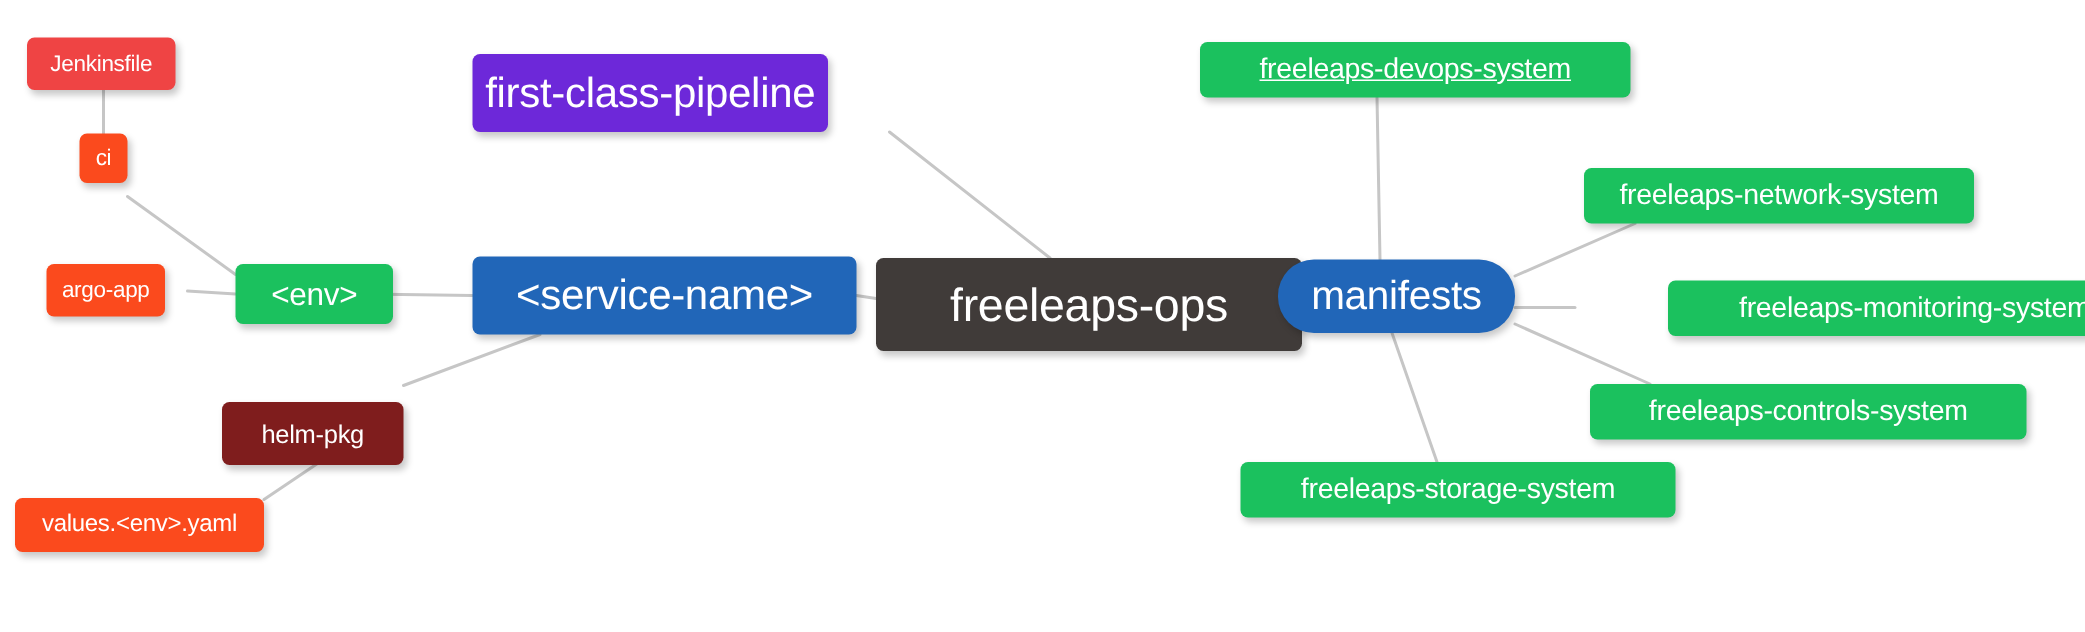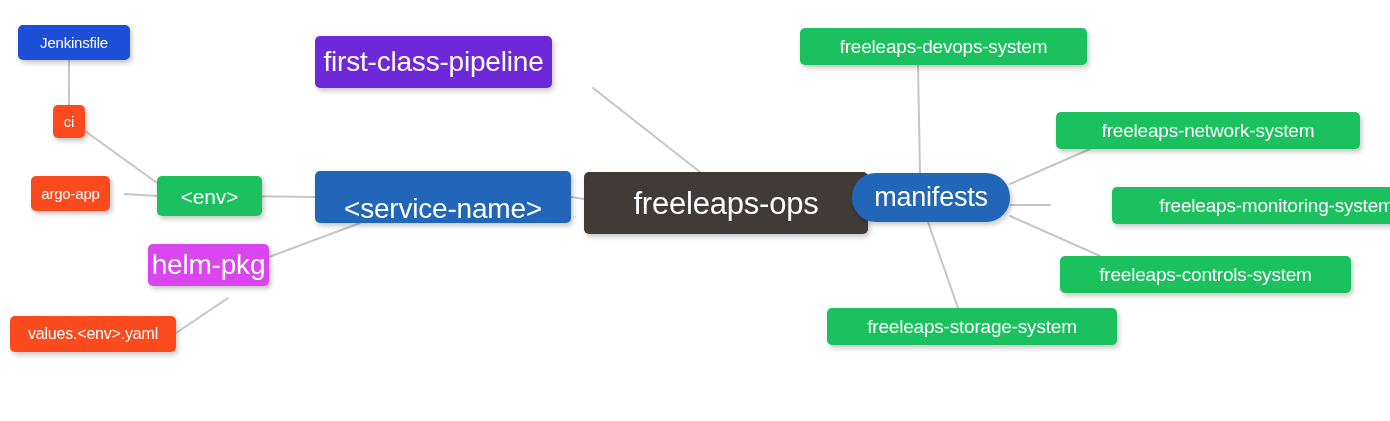--- a/index.html
+++ b/index.html
@@ -57,54 +57,54 @@
       <line x1="269" y1="257" x2="360" y2="223" stroke="#c6c6c6" stroke-width="2" stroke-linecap="round"></line>
       <line x1="593" y1="88" x2="700" y2="172" stroke="#c6c6c6" stroke-width="2" stroke-linecap="round"></line>
       <line x1="571" y1="197" x2="584" y2="199" stroke="#c6c6c6" stroke-width="2" stroke-linecap="round"></line>
       <line x1="842" y1="199" x2="852" y2="199" stroke="#c6c6c6" stroke-width="2" stroke-linecap="round"></line>
       <line x1="920" y1="173" x2="918" y2="65" stroke="#c6c6c6" stroke-width="2" stroke-linecap="round"></line>
       <line x1="1010" y1="184" x2="1090" y2="149" stroke="#c6c6c6" stroke-width="2" stroke-linecap="round"></line>
       <line x1="1010" y1="205" x2="1050" y2="205" stroke="#c6c6c6" stroke-width="2" stroke-linecap="round"></line>
       <line x1="1010" y1="216" x2="1100" y2="256" stroke="#c6c6c6" stroke-width="2" stroke-linecap="round"></line>
       <line x1="928" y1="222" x2="958" y2="308" stroke="#c6c6c6" stroke-width="2" stroke-linecap="round"></line>
     </svg>
-<div class="node" style="left: 18px; top: 25px; width: 112px; height: 35px; background: #1d4ed8; font-size: 15px; align-items: center;">
+<div class="node" style="left: 18px; top: 25px; width: 99px; height: 35px; background: #ef4444; font-size: 15px; align-items: center;">
       <span class="node-label">Jenkinsfile</span>
     </div>
-    <div class="node" style="left: 53px; top: 105px; width: 32px; height: 33px; background: rgb(251, 74, 29); font-size: 15px;">
+    <div class="node" style="left: 53px; top: 89px; width: 32px; height: 33px; background: rgb(251, 74, 29); font-size: 15px;">
       <span class="node-label">ci</span>
     </div>
     <div class="node" style="left: 31px; top: 176px; width: 79px; height: 35px; background: rgb(251, 74, 29); font-size: 15px;">
       <span class="node-label">argo-app</span>
     </div>
     <div class="node" style="left: 157px; top: 176px; width: 105px; height: 40px; background: rgb(27, 193, 94); font-size: 21px;">
       <span class="node-label">&lt;env&gt;</span>
     </div>
-    <div class="node" style="left: 148px; top: 244px; width: 121px; height: 42px; background: #d946ef; font-size: 28px;">
+    <div class="node" style="left: 148px; top: 268px; width: 121px; height: 42px; background: #7f1d1d; font-size: 17px;">
       <span class="node-label">helm-pkg</span>
     </div>
-    <div class="node" style="left: 10px; top: 316px; width: 166px; height: 36px; background: rgb(251, 74, 29); font-size: 16px;">
+    <div class="node" style="left: 10px; top: 332px; width: 166px; height: 36px; background: rgb(251, 74, 29); font-size: 16px;">
       <span class="node-label">values.&lt;env&gt;.yaml</span>
     </div>
     <div class="node" style="left: 315px; top: 36px; width: 237px; height: 52px; background: #6d28d9; font-size: 28px;">
       <span class="node-label">first-class-pipeline</span>
     </div>
-    <div class="node" style="left: 315px; top: 171px; width: 256px; height: 52px; background: rgb(33, 102, 184); font-size: 28px; align-items: flex-end;">
+    <div class="node" style="left: 315px; top: 171px; width: 256px; height: 52px; background: rgb(33, 102, 184); font-size: 28px;">
       <span class="node-label">&lt;service-name&gt;</span>
     </div>
     <div class="node" style="left: 584px; top: 172px; width: 284px; height: 62px; background: rgb(64, 59, 57); font-size: 31px;">
       <span class="node-label">freeleaps-ops</span>
     </div>
     <div class="node" style="left: 852px; top: 173px; width: 158px; height: 49px; background: rgb(33, 102, 184); font-size: 27px; border-radius: 24px;">
       <span class="node-label">manifests</span>
     </div>
-    <div class="node" style="left: 800px; top: 28px; width: 287px; height: 37px; background: rgb(27, 193, 94); font-size: 19px;">
+    <div class="node" style="left: 800px; top: 28px; width: 287px; height: 37px; background: rgb(27, 193, 94); font-size: 19px; text-decoration: underline;">
       <span class="node-label">freeleaps-devops-system</span>
     </div>
-    <div class="node" style="left: 1056px; top: 112px; width: 304px; height: 37px; background: rgb(27, 193, 94); font-size: 19px;">
+    <div class="node" style="left: 1056px; top: 112px; width: 260px; height: 37px; background: rgb(27, 193, 94); font-size: 19px;">
       <span class="node-label">freeleaps-network-system</span>
     </div>
     <div class="node" style="left: 1112px; top: 187px; width: 329px; height: 37px; background: rgb(27, 193, 94); font-size: 19px;">
       <span class="node-label">freeleaps-monitoring-system</span>
     </div>
     <div class="node" style="left: 1060px; top: 256px; width: 291px; height: 37px; background: rgb(27, 193, 94); font-size: 19px;">
       <span class="node-label">freeleaps-controls-system</span>
     </div>
     <div class="node" style="left: 815px; top: 308px; width: 290px; height: 37px; background: rgb(27, 193, 94); font-size: 19px; margin-left: 12px;">
       <span class="node-label">freeleaps-storage-system</span>

